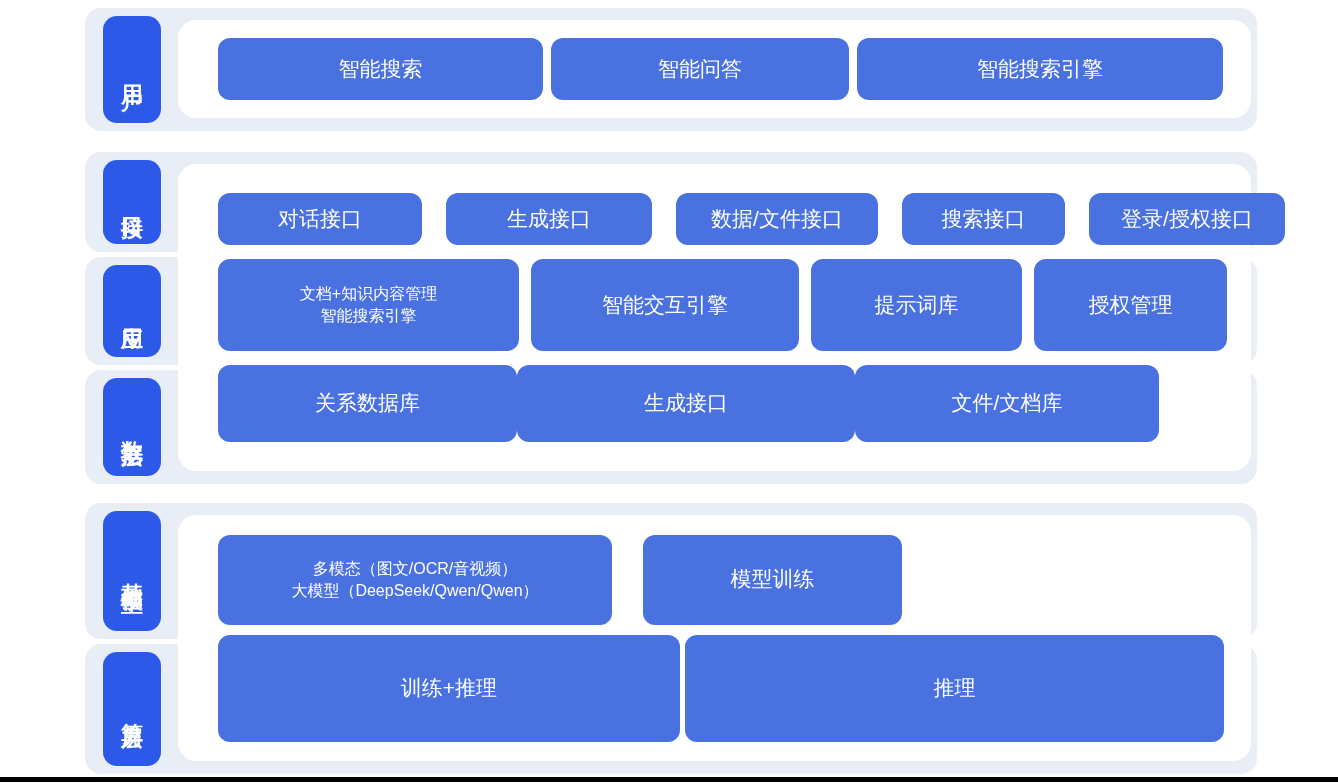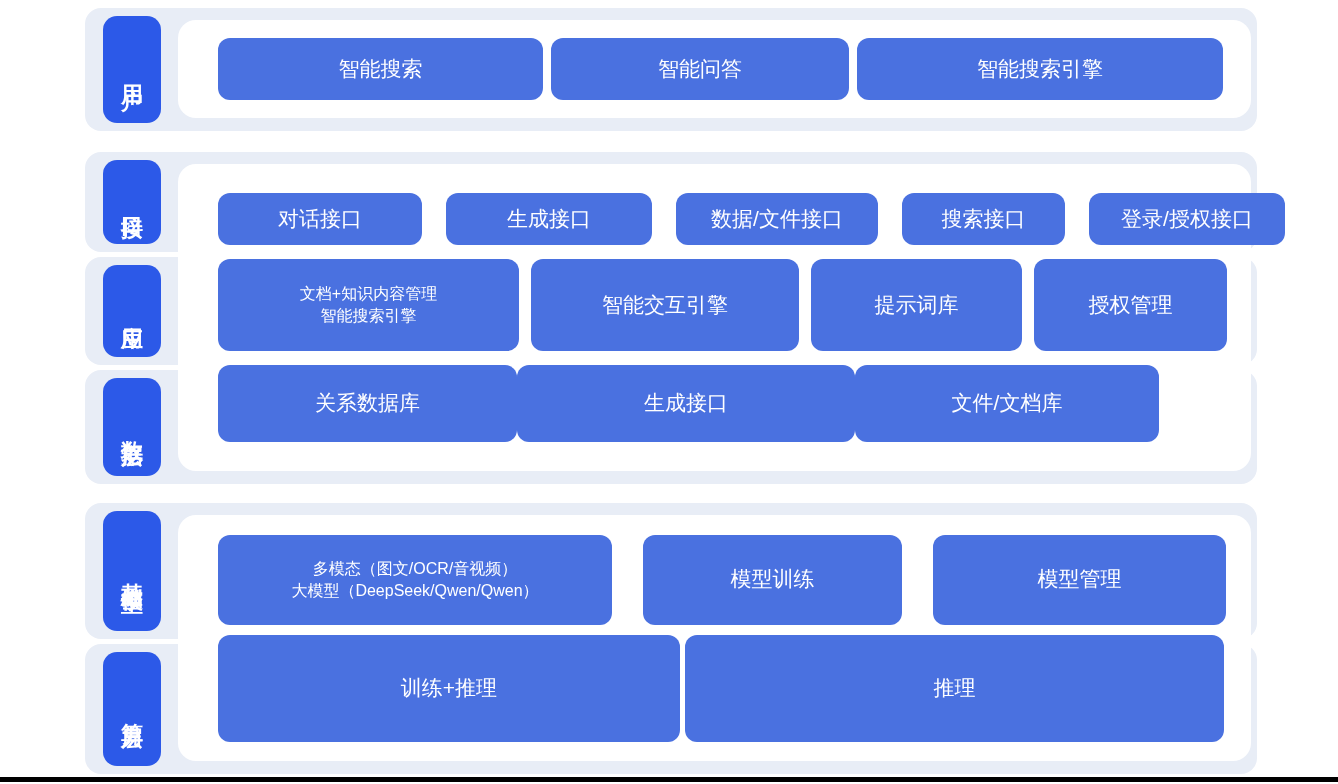--- a/index.html
+++ b/index.html
@@ -144,21 +144,20 @@
           <div class="tab">
             <span>算力层</span>
           </div>
         </div>
       </div>
       <div class="panel" style="gap:10px">
         <div class="row" style="height:90px; gap:31px">
           <div class="btn small-2line" style="width:394px">多模态（图文/OCR/音视频）
 大模型（DeepSeek/Qwen/Qwen）</div>
           <div class="btn" style="width:259px">模型训练</div>
-          <div class="btn" style="width:293px">模型管理</div>
         </div>
         <div class="row" style="height:107px; gap:5px">
           <div class="btn" style="width:462px">训练+推理</div>
           <div class="btn" style="width:539px">推理</div>
         </div>
       </div>
     </div>
 
   </div>
 

